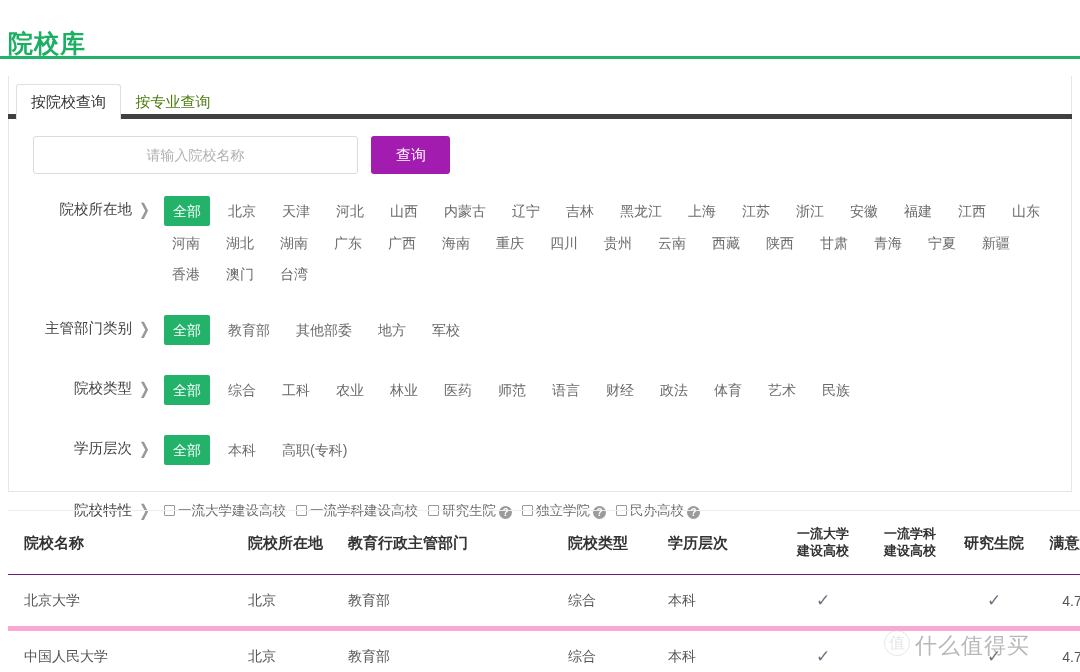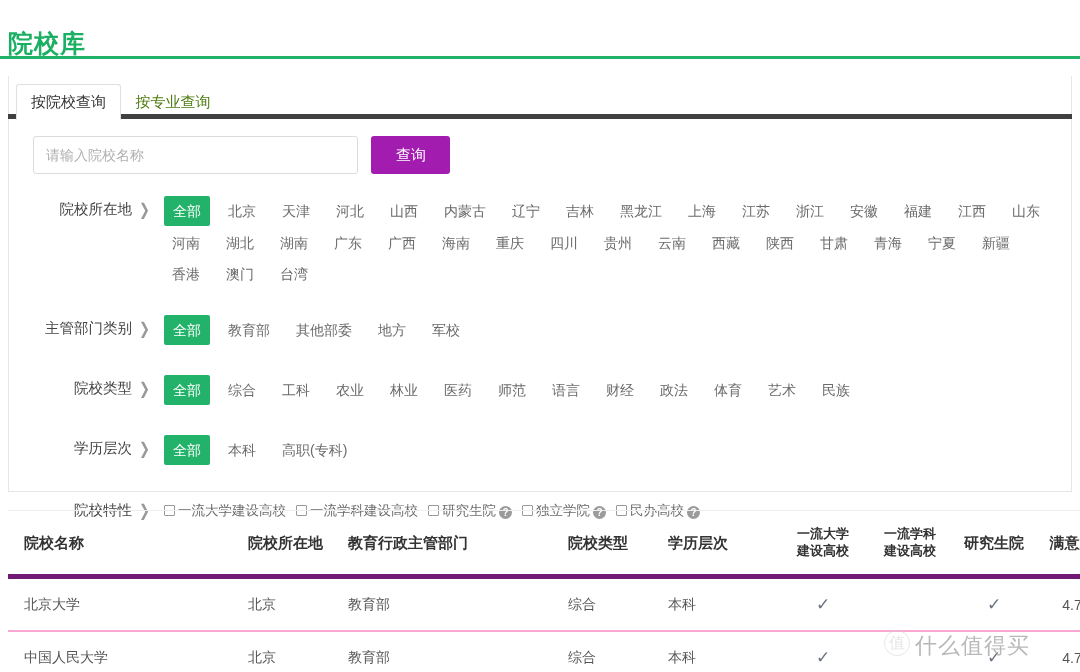--- a/index.html
+++ b/index.html
@@ -63,20 +63,21 @@
   .search-row { position: absolute; left: 33px; top: 136px; }
   .search-input {
     width: 325px; height: 38px;
     border: 1px solid #dcdcdc; border-radius: 3px;
     padding: 0 12px;
     font-size: 14px; color: #333;
     font-family: "Liberation Sans", "DejaVu Sans", sans-serif;
     outline: none;
     background: #fff;
     vertical-align: middle;
+    text-align: center;
   }
   .search-input::placeholder { color: #b0b0b0; }
   .search-btn {
     display: inline-block;
     margin-left: 9px;
     width: 79px; height: 38px;
     background: #a21caf;
     border: none; border-radius: 3px;
     color: #fff; font-size: 15px;
     font-family: "Liberation Sans", "DejaVu Sans", sans-serif;
@@ -174,30 +175,30 @@
   
   .table-wrap {
     position: absolute; left: 8px; top: 510px; width: 1072px;
     border-top: 1px solid #ededed;
   }
   table { border-collapse: collapse; width: 1100px; table-layout: fixed; }
   thead th {
     font-size: 15px; font-weight: bold; color: #333;
     text-align: left;
     padding: 14px 0 15px 0;
-    border-bottom: 5px solid #701a75;
+    border-bottom: 1px solid #701a75;
     vertical-align: middle;
     line-height: 19px;
   }
   thead th.ctr { text-align: center; font-size: 13px; line-height: 17px; }
   thead th.ctr.one-line { font-size: 15px; }
   tbody td {
     font-size: 14px; color: #555;
     padding: 15px 0;
-    border-bottom: 2px solid #f9a8d4;
+    border-bottom: 5px solid #f9a8d4;
     vertical-align: middle;
   }
   tbody td.ctr { text-align: center; }
   .chk-mark { color: #6b7280; font-size: 17px; }
 
   .c-name  { width: 240px; padding-left: 16px !important; }
   .c-loc   { width: 100px; }
   .c-dept  { width: 220px; }
   .c-type  { width: 100px; }
   .c-level { width: 110px; }

